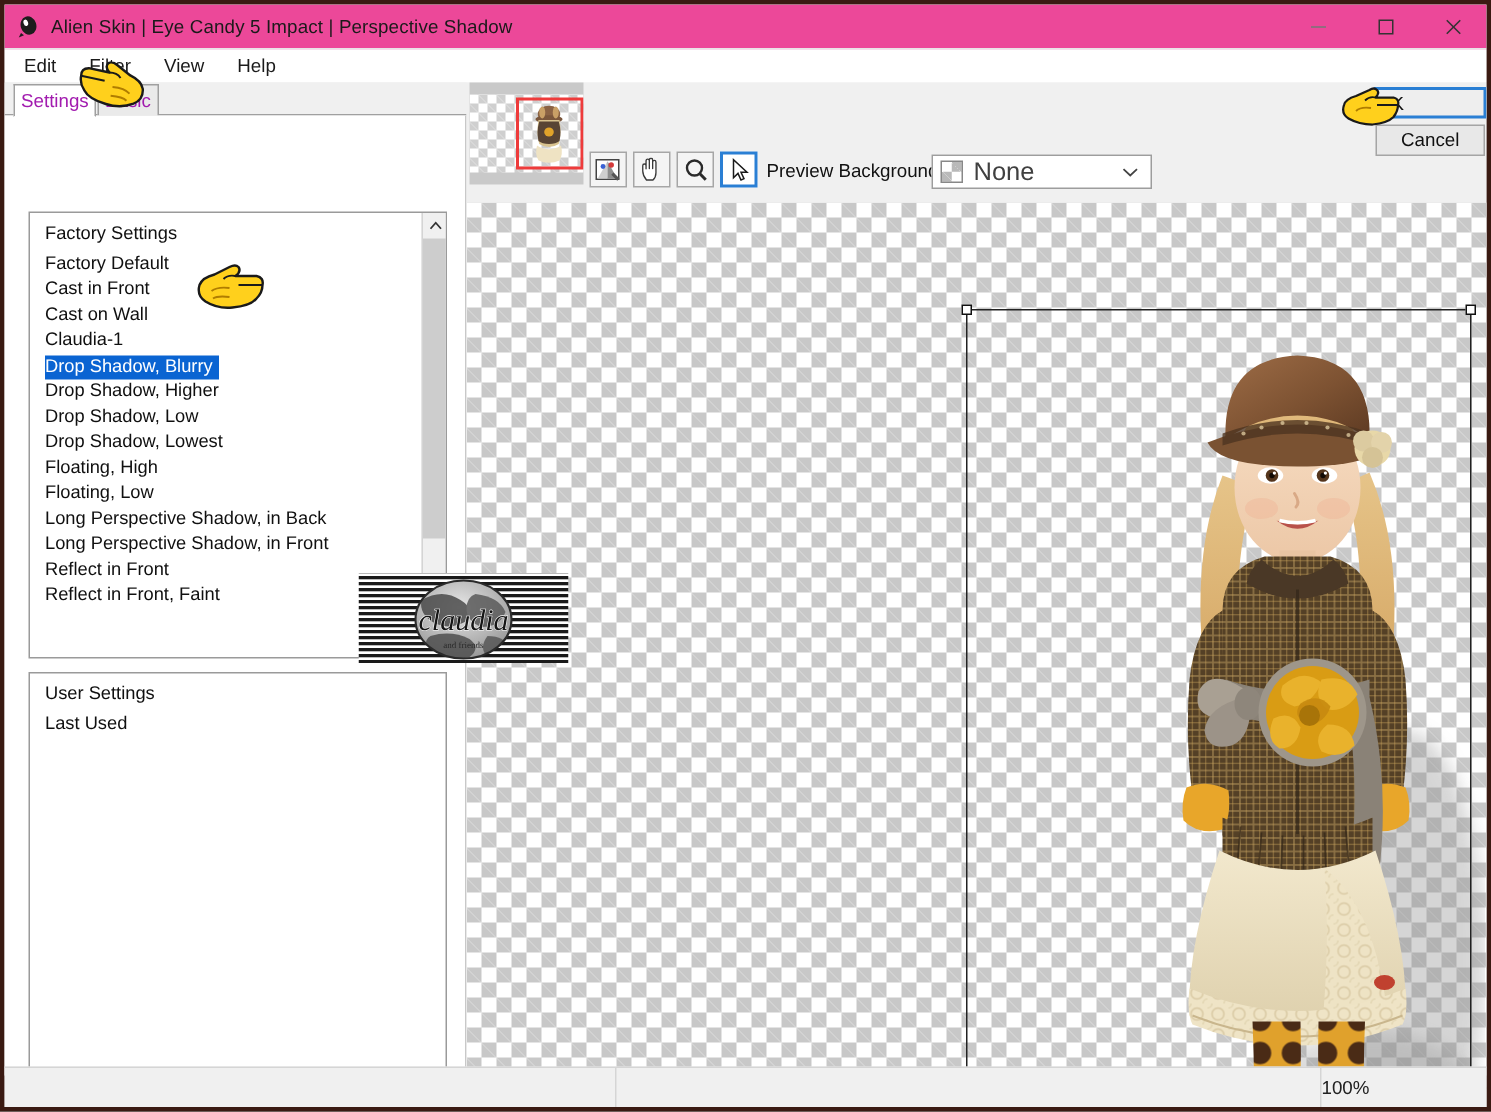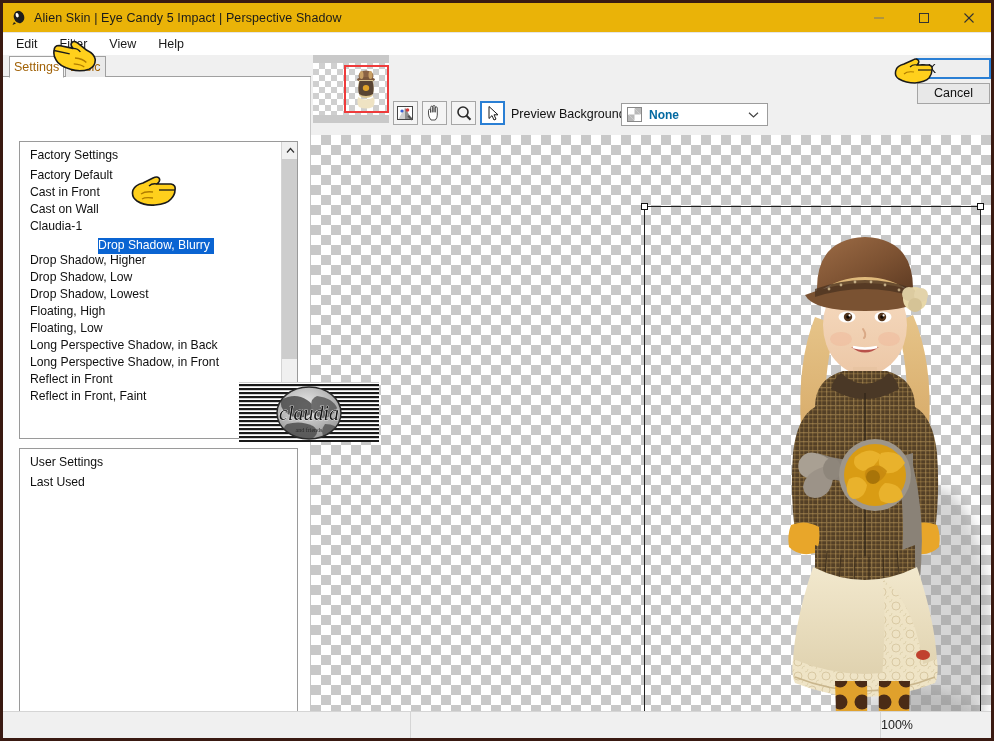--- a/index.html
+++ b/index.html
@@ -16,21 +16,21 @@
     background: #f0f0f0;
     border: 3px solid #3a1a12;
     border-top-width: 3px;
     overflow: hidden;
   }
 
   
   .titlebar {
     position: absolute; top: 0; left: 0;
     width: 988px; height: 30px;
-    background: #eab308;
+    background: #ec4899;
     border-bottom: 1px solid #e6e6e6;
     display: flex; align-items: center;
   }
   .title-icon {
     width: 16px; height: 16px; margin-left: 8px; margin-right: 7px;
     position: relative; flex: none;
   }
   .title-icon svg { display:block; }
   .title-text {
     font-size: 12.5px; color: #1a1a1a;
@@ -69,21 +69,21 @@
   }
   .tabstrip {
     position: absolute; top: 0; left: 0;
     width: 308px; height: 22px;
     background: #f0f0f0;
     border-bottom: 1px solid #a0a0a0;
   }
   .tab {
     position: absolute; top: 1px;
     height: 21px; line-height: 20px;
-    font-size: 12.5px; color: #a16207;
+    font-size: 12.5px; color: #a21caf;
     padding: 0 4px;
     border: 1px solid #a0a0a0;
     border-bottom: none;
     background: #eaeaea;
   }
   .tab.active {
     background: #ffffff;
     height: 22px;
     z-index: 3;
     border-bottom: 1px solid #ffffff;
@@ -125,21 +125,21 @@
   .list-item.group { margin-bottom: 3px; }
   .list-item.selected {
     background: #0a64d2;
     color: #ffffff;
     display: inline-block;
     padding-right: 4px;
     margin-left: 10px;
     padding-left: 0;
     height: 16px; line-height: 15px;
   }
-  .sel-wrap { height: 17px; padding-left: 0; text-align: center; }
+  .sel-wrap { height: 17px; padding-left: 0; }
 
   
   .vscroll {
     position: absolute; top: 0; right: 0;
     width: 16px; height: 100%;
     background: #f0f0f0;
     border-left: 1px solid #d4d4d4;
   }
   .vscroll-up {
     width: 16px; height: 17px;
@@ -214,21 +214,21 @@
   .pbg-swatch {
     width: 15px; height: 15px; margin-left: 5px; margin-right: 7px;
     border: 1px solid #888;
     flex: none;
     background:
       linear-gradient(45deg,#b9b9b9 25%,transparent 25%,transparent 75%,#b9b9b9 75%),
       linear-gradient(45deg,#b9b9b9 25%,#ffffff 25%,#ffffff 75%,#b9b9b9 75%);
     background-size: 13px 13px;
     background-position: 0 0, 6.5px 6.5px;
   }
-  .pbg-value { font-size: 12px; color: #0369a1; font-weight: bold; }
+  .pbg-value { font-size: 17px; color: #404040; }
   .pbg-arrow {
     margin-left: auto; margin-right: 8px;
     display:flex; align-items:center;
   }
 
   
   .btn-ok {
     position: absolute; left: 605px; top: 3px;
     width: 75px; height: 21px; line-height: 18px;
     background: #eeeeee;

